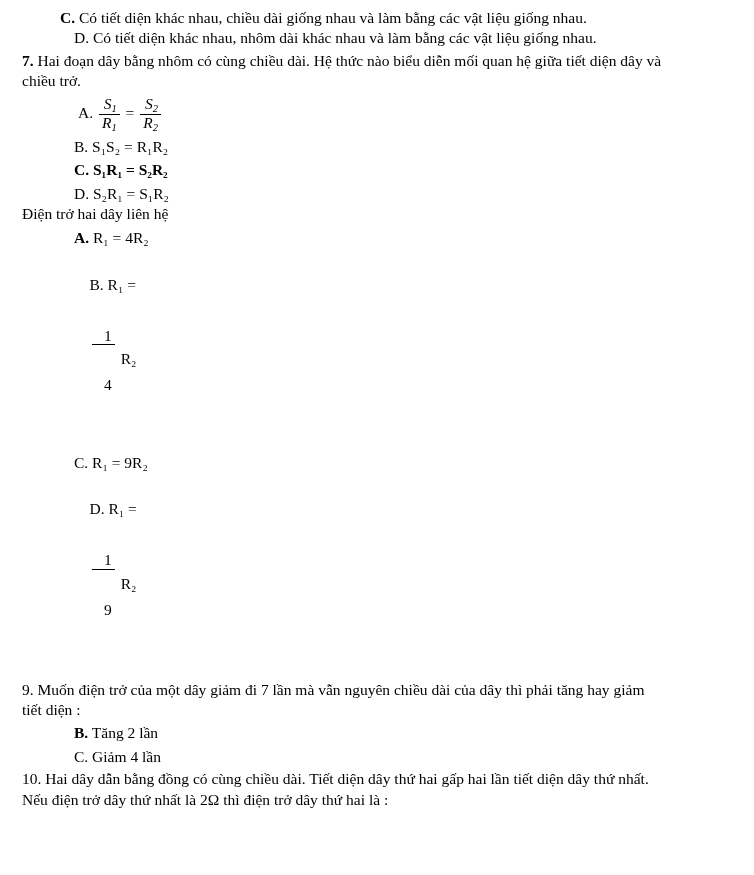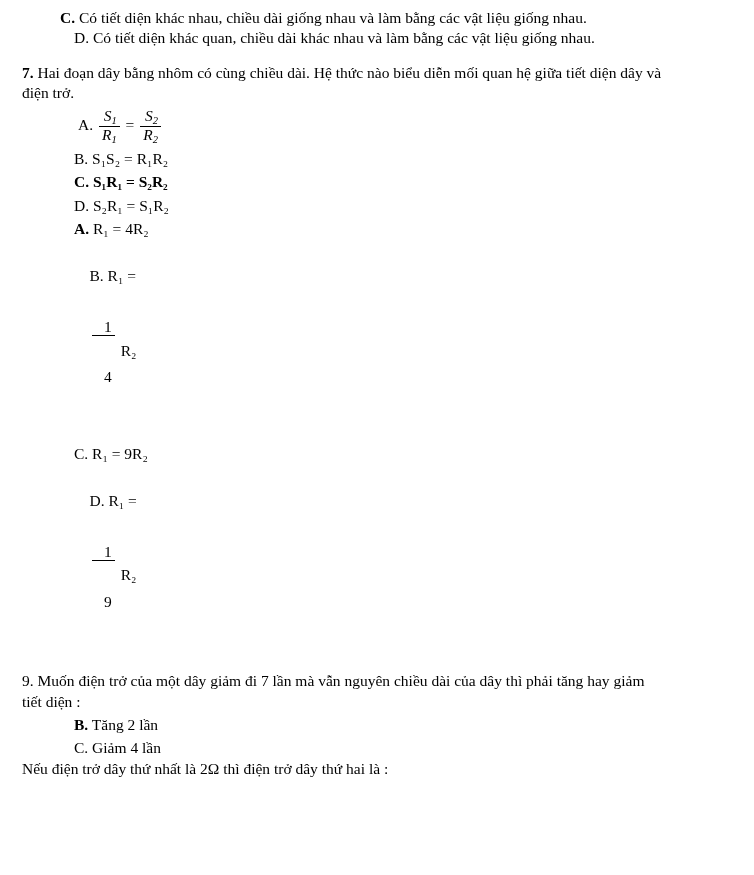--- a/index.html
+++ b/index.html
@@ -21,21 +21,21 @@
     padding: 8px 18px 0 22px;
     box-sizing: border-box;
     width: 754px;
     position: relative;
   }
   .line {
     white-space: pre-wrap;
   }
   .indent1 { padding-left: 38px; }
   .indent2 { padding-left: 52px; }
-  .q { margin-top: 14px; }
+  .q { margin-top: 2px; }
   b, .b { font-weight: bold; }
   sub {
     font-size: 0.68em;
     vertical-align: -0.28em;
   }
   sup {
     font-size: 0.68em;
     vertical-align: 0.45em;
   }
   
@@ -63,42 +63,43 @@
   .itl { font-style: italic; }
   .ansline { padding-left: 52px; margin-top: 3px; }
   .ansline-tall { padding-left: 52px; margin-top: 6px; }
 </style>
 </head>
 <body>
 
 <div class="page">
 
   <div class="line indent1"><b>C.</b><span> Có tiết diện khác nhau, chiều dài giống nhau và làm bằng các vật liệu giống nhau.</span></div>
-  <div class="line indent2"><span>D.</span><span> Có tiết diện khác quan, chiều dài khác nhau và làm bằng các vật liệu giống nhau.</span></div>
+  <div class="line indent2"><span>D.</span><span> Có tiết diện khác nhau, nhôm dài khác nhau và làm bằng các vật liệu giống nhau.</span></div>
 
   <div class="line q"><b>7.</b><span> Hai đoạn dây bằng nhôm có cùng chiều dài. Hệ thức nào biểu diễn mối quan hệ giữa tiết diện dây và</span></div>
-  <div class="line">điện trở.</div>
+  <div class="line">chiều trở.</div>
 
   <div class="eqline">
     <span>A.</span>
     <span class="frac">
       <span class="num itl"><span>S</span><sub>1</sub></span>
       <span class="den itl"><span>R</span><sub>1</sub></span>
     </span>
     <span>=</span>
     <span class="frac">
       <span class="num itl"><span>S</span><sub>2</sub></span>
       <span class="den itl"><span>R</span><sub>2</sub></span>
     </span>
   </div>
 
   <div class="line ansline"><span>B.</span><span> S₁S₂ = R₁R₂</span></div>
   <div class="line ansline"><b>C.</b><b> S₁R₁ = S₂R₂</b></div>
   <div class="line ansline"><span>D.</span><span> S₂R₁ = S₁R₂</span></div>
 
+  <div class="line">Điện trở hai dây liên hệ</div>
 
   <div class="line ansline"><b>A.</b><span> R₁ = 4R₂</span></div>
 
   <div class="line ansline-tall">
     <span>B.</span><span> R₁ = </span>
     <span class="frac">
       <span class="num">1</span>
       <span class="den">4</span>
     </span><span> R₂</span>
   </div>
@@ -111,15 +112,16 @@
       <span class="num">1</span>
       <span class="den">9</span>
     </span><span> R₂</span>
   </div>
 
   <div class="line q" style="margin-top:8px;"><span>9.</span><span> Muốn điện trở của một dây giảm đi 7 lần mà vẫn nguyên chiều dài của dây thì phải tăng hay giảm</span></div>
   <div class="line">tiết diện :</div>
   <div class="line ansline"><b>B.</b><span> Tăng 2 lần</span></div>
   <div class="line ansline"><span>C.</span><span> Giảm 4 lần</span></div>
 
+  <div class="line q"><span>10.</span><span> Hai dây dẫn bằng đồng có cùng chiều dài. Tiết diện dây thứ hai gấp hai lần tiết diện dây thứ nhất.</span></div>
   <div class="line">Nếu điện trở dây thứ nhất là 2Ω thì điện trở dây thứ hai là :</div>
 
 </div>
 
 </body></html>

